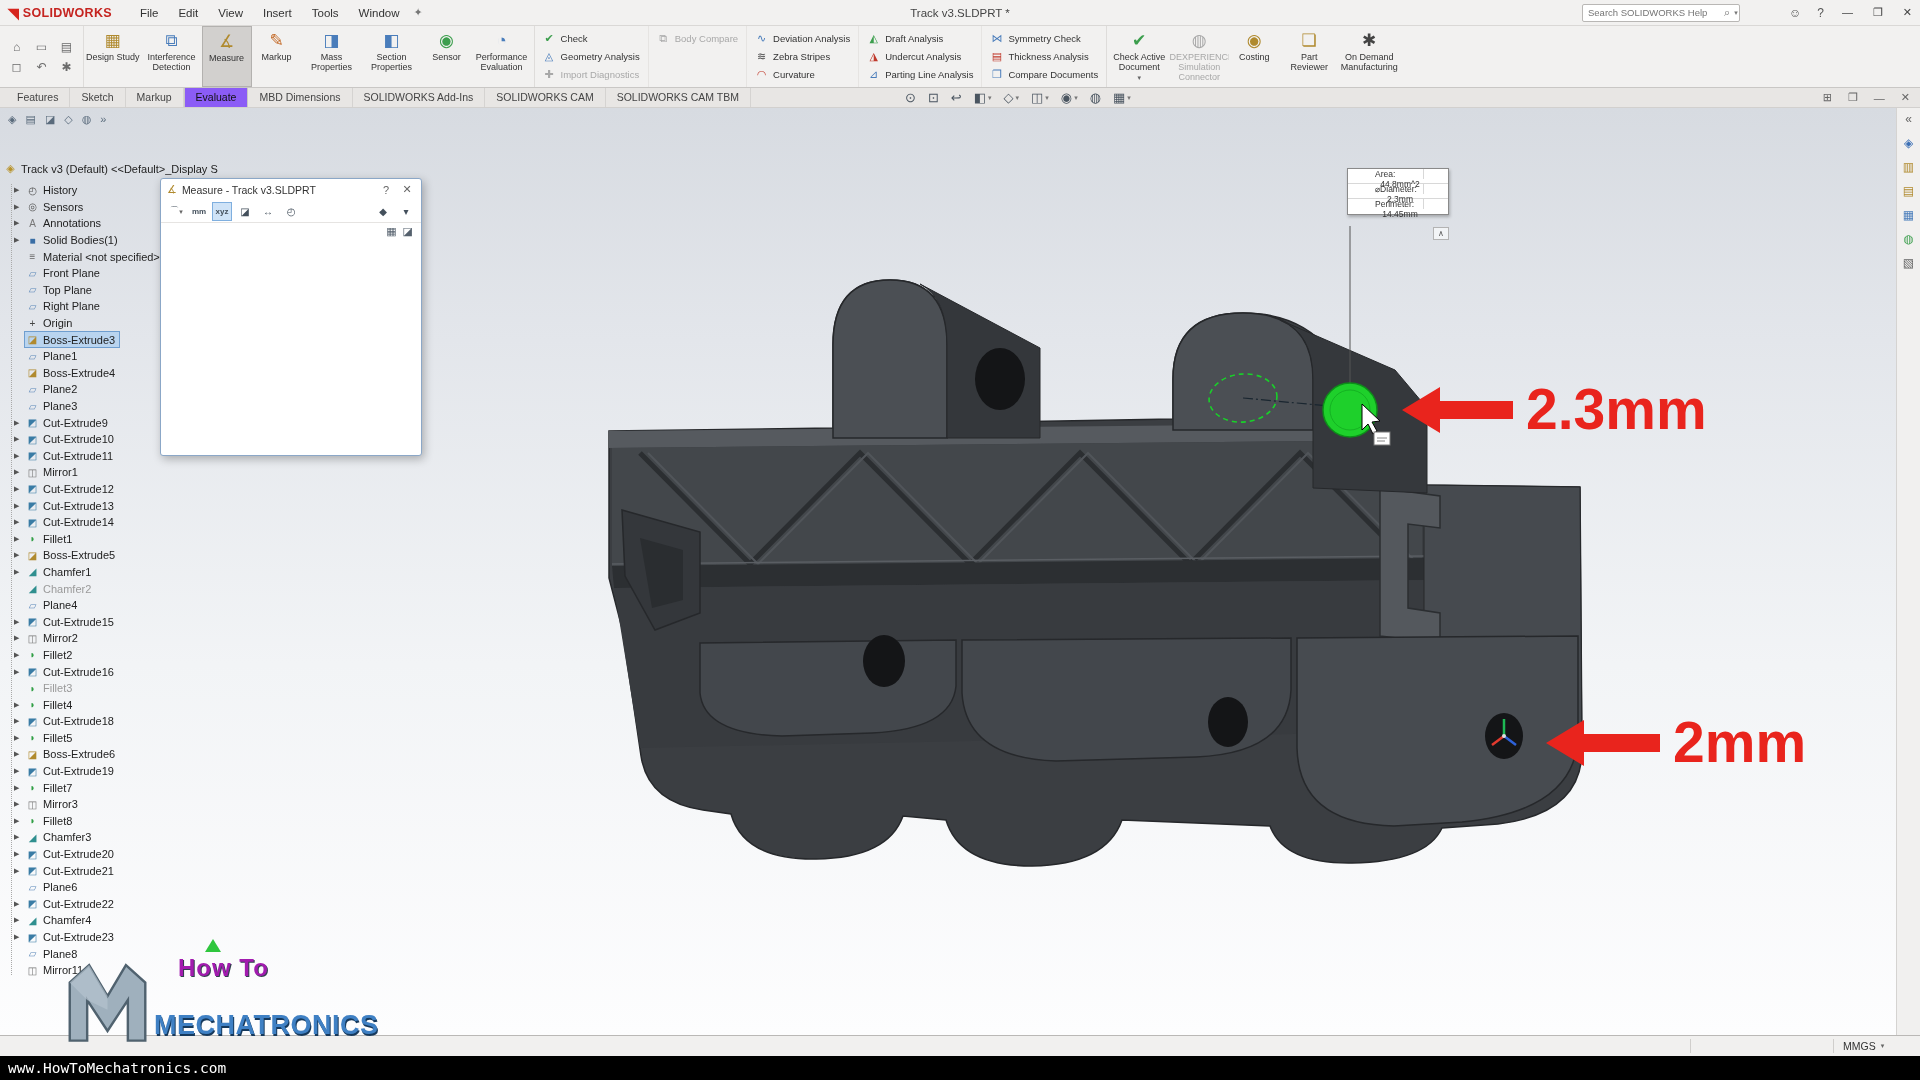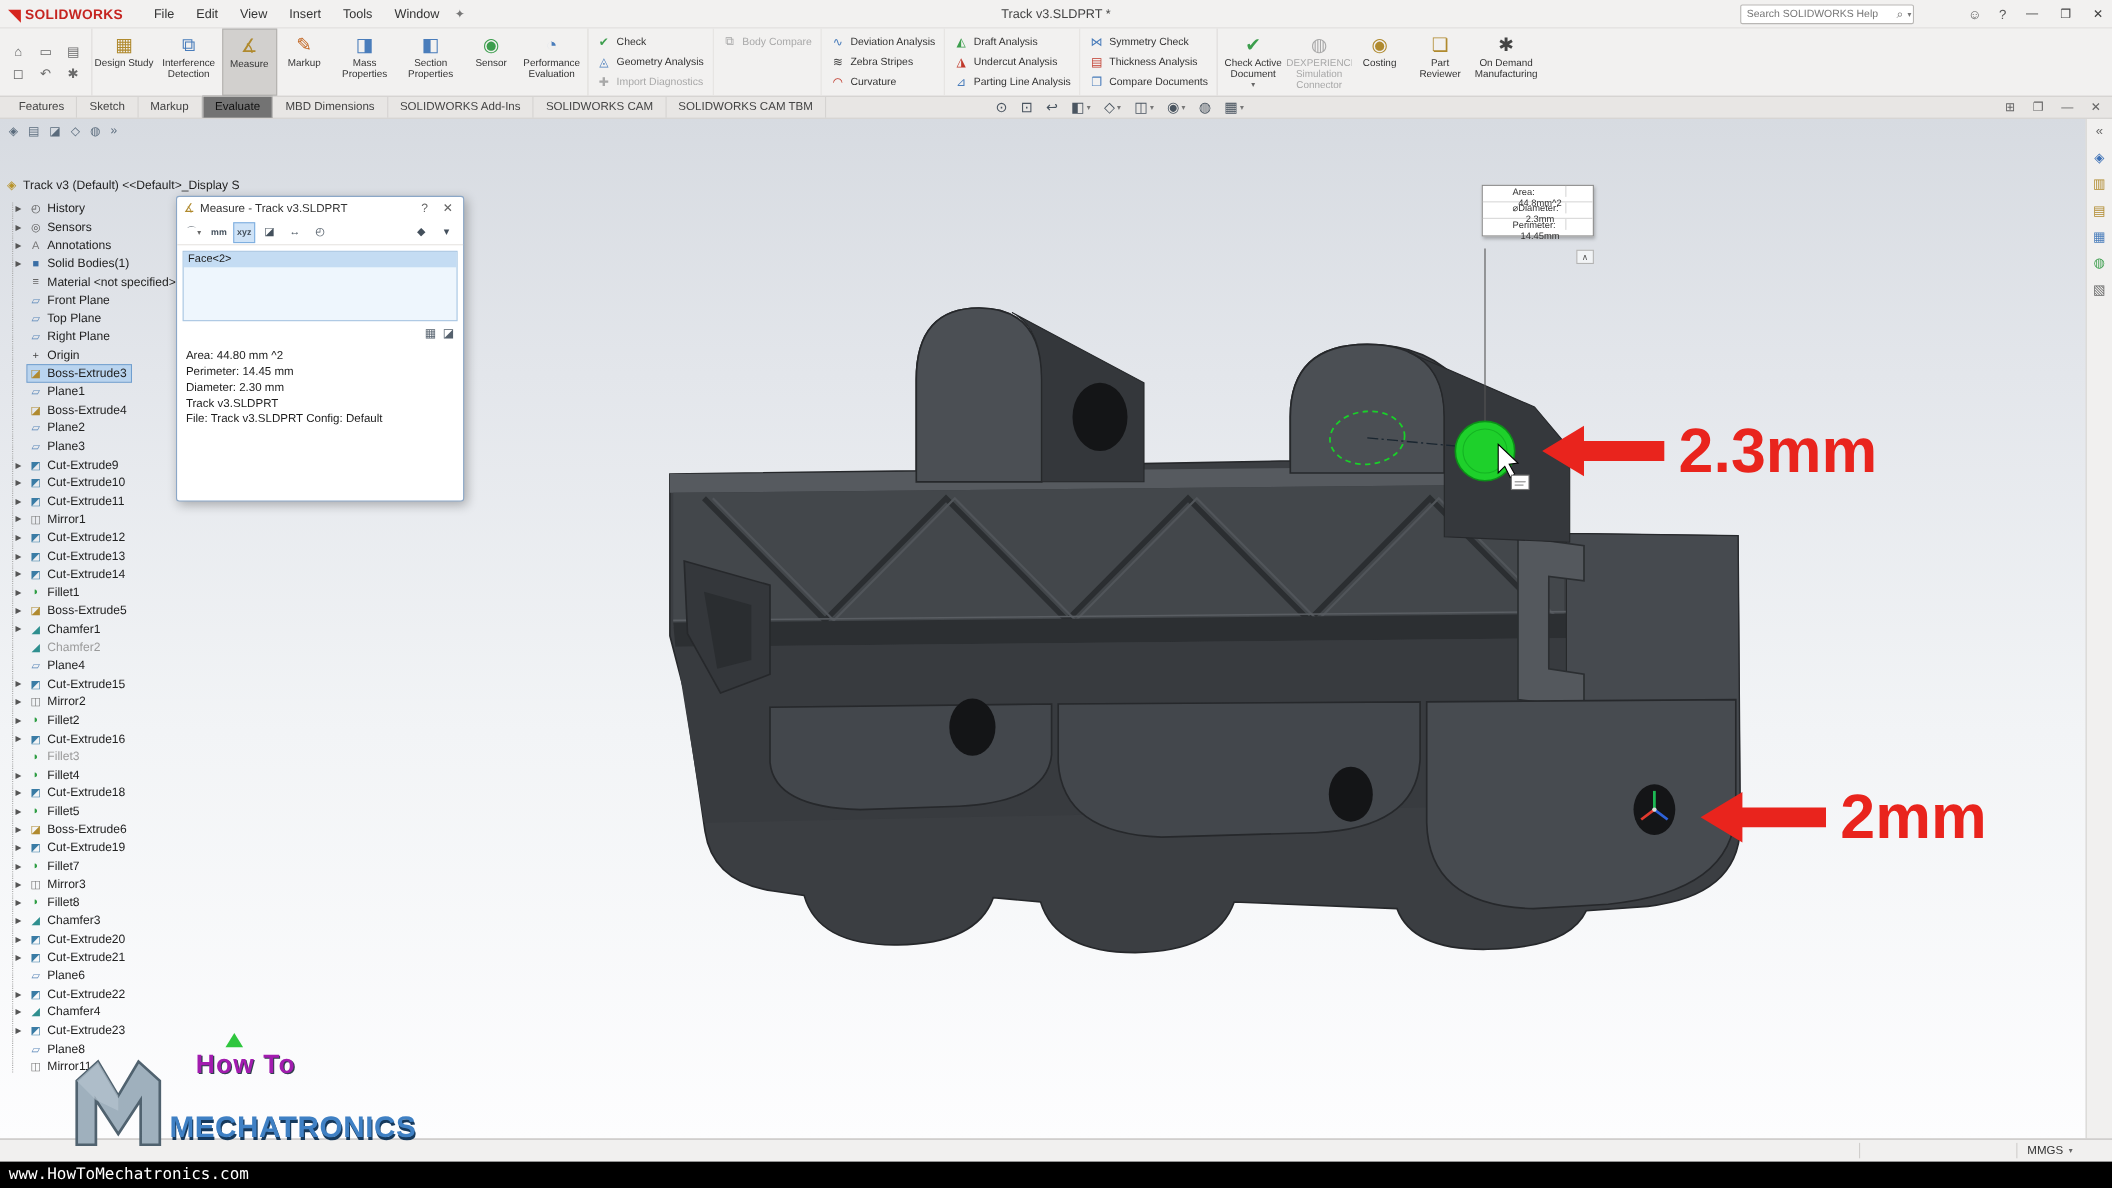--- a/index.html
+++ b/index.html
@@ -41,21 +41,21 @@
   .rcol{display:flex;flex-direction:column;padding:5px 8px;gap:4px;border-right:1px solid #e6e4e2;}
   .rcol:last-child{border-right:0;}
   .rsmall{display:flex;align-items:center;gap:5px;font-size:9.5px;color:#333;height:14px;white-space:nowrap;}
   .rsmall .ricon{font-size:11px;width:13px;text-align:center;}
 
   
   .tabstrip{position:absolute;top:88px;left:0;right:0;height:20px;background:#e8e6e4;
     border-bottom:1px solid #d2d0ce;z-index:20;}
   #tabs{display:flex;align-items:flex-end;height:100%;padding-left:6px;}
   .tab{font-size:10.5px;color:#444;padding:3px 11px 4px 11px;border-right:1px solid #d5d3d1;margin-top:26px;}
-  .tab.active{background:#737373;color:#111;border:1px solid #c9c7c5;border-bottom:0;}
+  .tab.active{background:#8b5cf6;color:#111;border:1px solid #c9c7c5;border-bottom:0;}
   #headsup{position:absolute;left:905px;top:0;height:100%;display:flex;align-items:center;
     gap:12px;color:#4a5560;font-size:13px;}
   .hicon{display:flex;align-items:center;gap:2px;}
   .hcaret{font-size:7px;color:#777;}
   #docwin{position:absolute;right:10px;top:0;height:100%;display:flex;align-items:center;gap:16px;
     color:#666;font-size:11px;}
 
   
   .main{position:absolute;top:108px;left:0;height:927px;width:1920px;overflow:hidden;}
   .viewport{position:absolute;inset:0;
@@ -819,33 +819,23 @@
         <span class="mtb text-ic">mm</span>
         <span class="mtb text-ic active">xyz</span>
         <span class="mtb">◪</span>
         <span class="mtb">↔</span>
         <span class="mtb">◴</span>
         <span class="mtb-right">
           <span class="mtb">◆</span>
           <span class="mtb">▾</span>
         </span>
       </div>
-    <div class="mdlg-selbox">
-      <div class="mdlg-selrow">Face&lt;2&gt;</div>
-    </div>
     <div class="mdlg-quick" id="mquick">
         <span>▦</span>
         <span>◪</span>
-      </div>
-    <div class="mdlg-results" id="mresults">
-        <div class="mline">Area: 44.80 mm ^2</div>
-        <div class="mline">Perimeter: 14.45 mm</div>
-        <div class="mline">Diameter: 2.30 mm</div>
-        <div class="mline">Track v3.SLDPRT</div>
-        <div class="mline">File: Track v3.SLDPRT Config: Default</div>
       </div>
   </div>
 
   <div class="right-rail" id="rail">
       <span style="color: rgb(102, 102, 102);">«</span>
       <span style="color: rgb(59, 111, 181);">◈</span>
       <span style="color: rgb(176, 138, 46);">▥</span>
       <span style="color: rgb(176, 138, 46);">▤</span>
       <span style="color: rgb(74, 125, 187);">▦</span>
       <span style="color: rgb(60, 158, 77);">◍</span>

